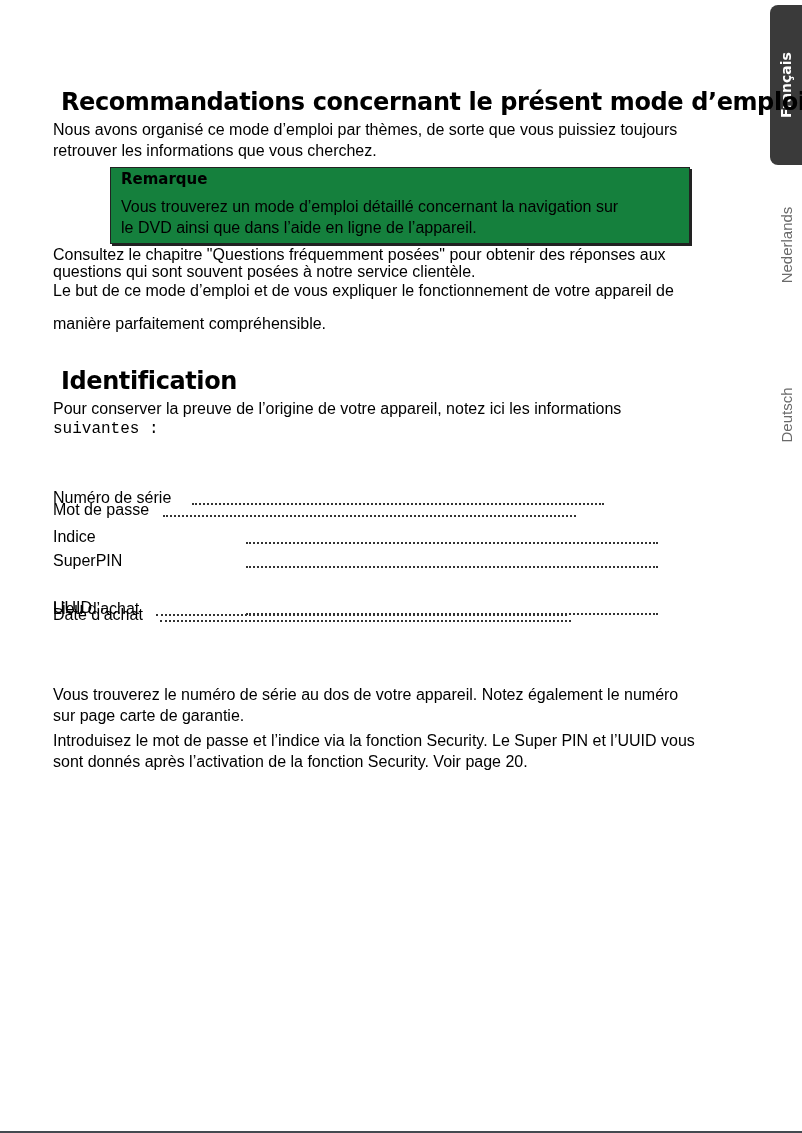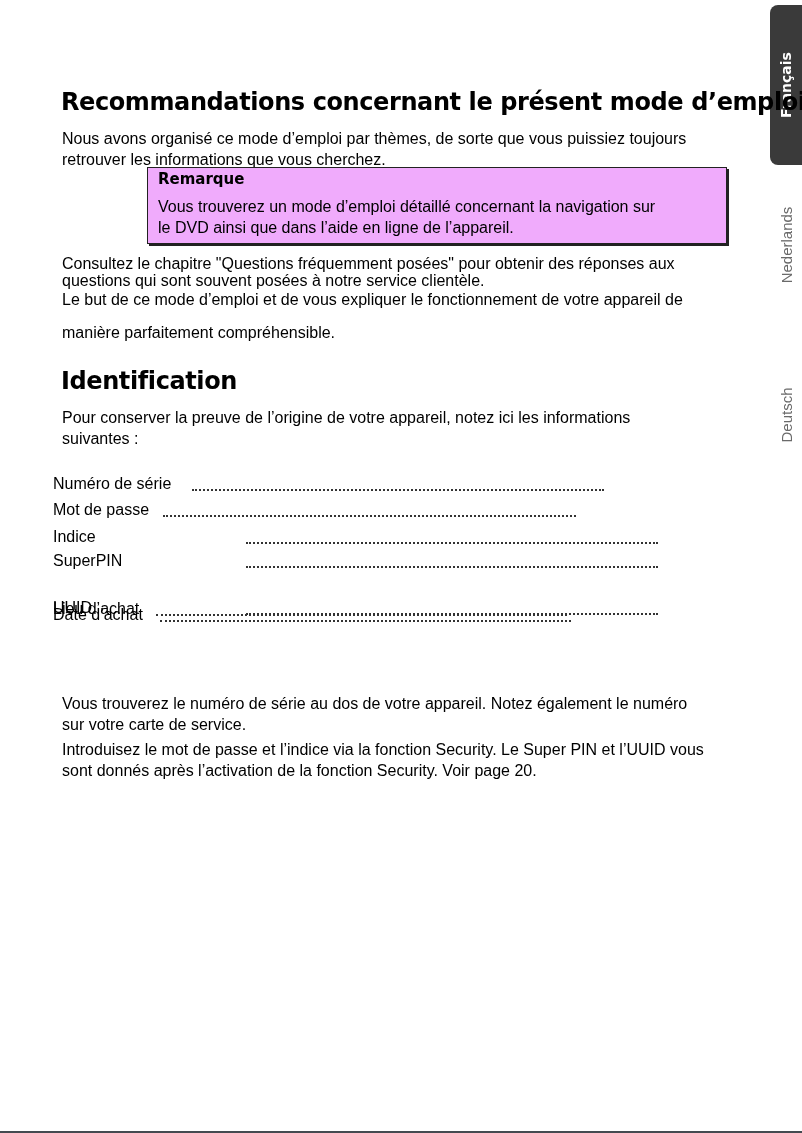--- a/index.html
+++ b/index.html
@@ -26,35 +26,34 @@
       margin: 8px;
       font-family: "DejaVu Sans", "Liberation Sans", sans-serif;
       font-weight: bold;
       font-size: 24px;
       letter-spacing: -0.4px;
       white-space: nowrap;
       line-height: 28px;
     }
     .p {
       position: absolute;
-      margin: 9px;
+      margin: 0;
       font-size: 16px;
       line-height: 21px;
       white-space: nowrap;
     }
     .note {
       position: absolute;
       left: 57px;
       top: 167px;
       width: 578px;
       height: 75px;
       border: 1px solid #222;
       box-shadow: 2px 2px 0 #222;
-      background: #f0abfc;
-      margin-left: 37px;
+      background: #15803d;
     }
     .note .title {
       position: absolute;
       left: 10px;
       top: 1px;
       font-family: "DejaVu Sans", sans-serif;
       font-weight: bold;
       font-size: 15px;
       line-height: 20px;
     }
@@ -151,23 +150,23 @@
 
   <p class="p" style="top:244px;">Consultez le chapitre "Questions fréquemment posées" pour obtenir des réponses aux</p>
   <p class="p" style="top:261px;text-align:center;">questions qui sont souvent posées à notre service clientèle.</p>
 
   <p class="p" style="top:280px;">Le but de ce mode d’emploi et de vous expliquer le fonctionnement de votre appareil de</p>
   <p class="p" style="top:313px;">manière parfaitement compréhensible.</p>
 
   <h1 style="top:359px;">Identification</h1>
 
   <p class="p" style="top:398px;text-align:center;">Pour conserver la preuve de l’origine de votre appareil, notez ici les informations</p>
-  <p class="p" style="top:419px;">suivantes :</p>
-
-  <div class="field" style="top:473px;width:560px;text-decoration:underline;">
+  <p class="p" style="top:419px;font-family:Liberation Mono, monospace;">suivantes :</p>
+
+  <div class="field" style="top:487px;width:560px;text-decoration:underline;">
     <span class="label">Numéro de série</span>
     <span class="dots" style="left:139px;width:412px;"></span>
   </div>
   <div class="field" style="top:499px;width:530px;">
     <span class="label">Mot de passe</span>
     <span class="dots" style="left:110px;width:413px;"></span>
   </div>
   <div class="field" style="top:526px;width:610px;">
     <span class="label">Indice</span>
     <span class="dots" style="left:193px;width:412px;"></span>
@@ -183,19 +182,19 @@
   <div class="field" style="top:604px;width:530px;">
     <span class="label">Date d’achat</span>
     <span class="dots" style="left:107px;width:411px;"></span>
   </div>
   <div class="field" style="top:598px;width:530px;text-align:right;">
     <span class="label">Lieu d’achat</span>
     <span class="dots" style="left:103px;width:411px;"></span>
   </div>
 
   <p class="p" style="top:684px;text-align:right;">Vous trouverez le numéro de série au dos de votre appareil. Notez également le numéro</p>
-  <p class="p" style="top:705px;">sur votre carte de service.</p>
+  <p class="p" style="top:705px;">sur page carte de garantie.</p>
 
   <p class="p" style="top:730px;">Introduisez le mot de passe  et l’indice via la fonction Security. Le Super PIN et l’UUID vous</p>
   <p class="p" style="top:751px;">sont donnés après l’activation de la fonction Security. Voir page 20.</p>
 </div>
 
 <div class="bottom-rule"></div>
 
 </body></html>

